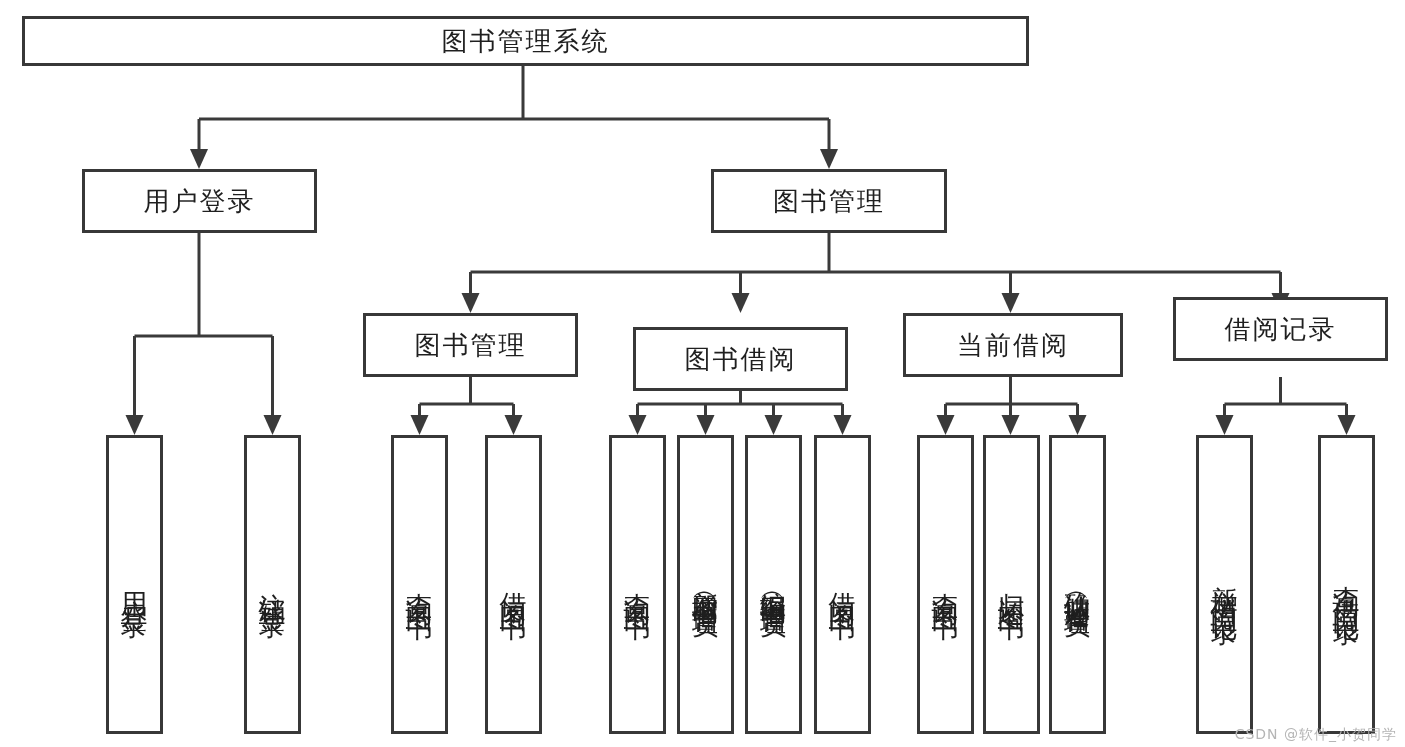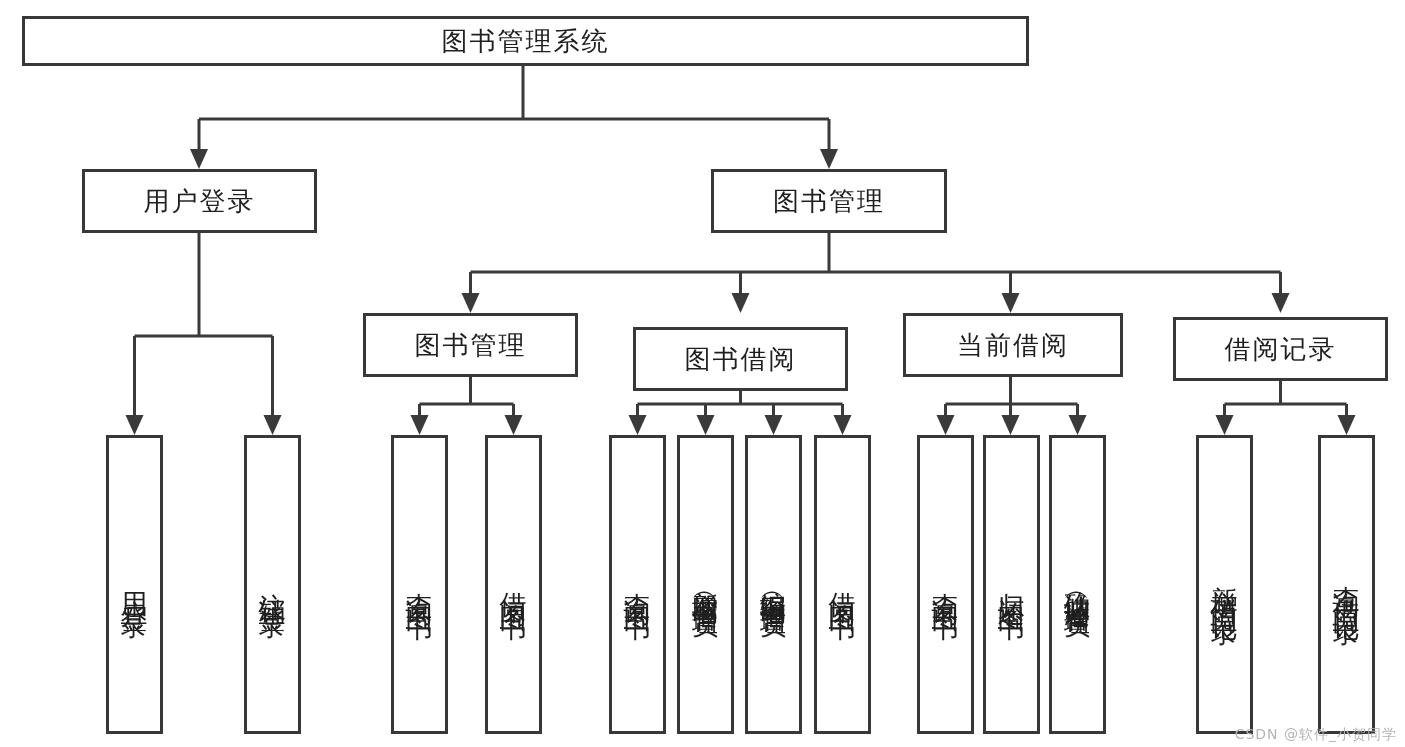--- a/index.html
+++ b/index.html
@@ -44,21 +44,21 @@
   }
   
   .b-root  { left: 22px;  top: 16px;  width: 1007px; height: 50px; }
   
   .b-login { left: 82px;  top: 169px; width: 235px;  height: 64px; }
   .b-mgmt  { left: 711px; top: 169px; width: 236px;  height: 64px; }
   
   .b-g0 { left: 363px;  top: 313px; width: 215px; height: 64px; }
   .b-g1 { left: 633px;  top: 313px; width: 215px; height: 64px; margin-top: 14px; }
   .b-g2 { left: 903px;  top: 313px; width: 220px; height: 64px; }
-  .b-g3 { left: 1173px; top: 317px; width: 215px; height: 64px; }
+  .b-g3 { left: 1173px; top: 297px; width: 215px; height: 64px; }
   
   .leaf { top: 435px; width: 57px; height: 299px; }
   .l-0  { left: 106px; }
   .l-1  { left: 244px; }
   .l-2  { left: 391px; }
   .l-3  { left: 485px; }
   .l-4  { left: 609px; }
   .l-5  { left: 677px; }
   .l-6  { left: 745px; }
   .l-7  { left: 814px; }

